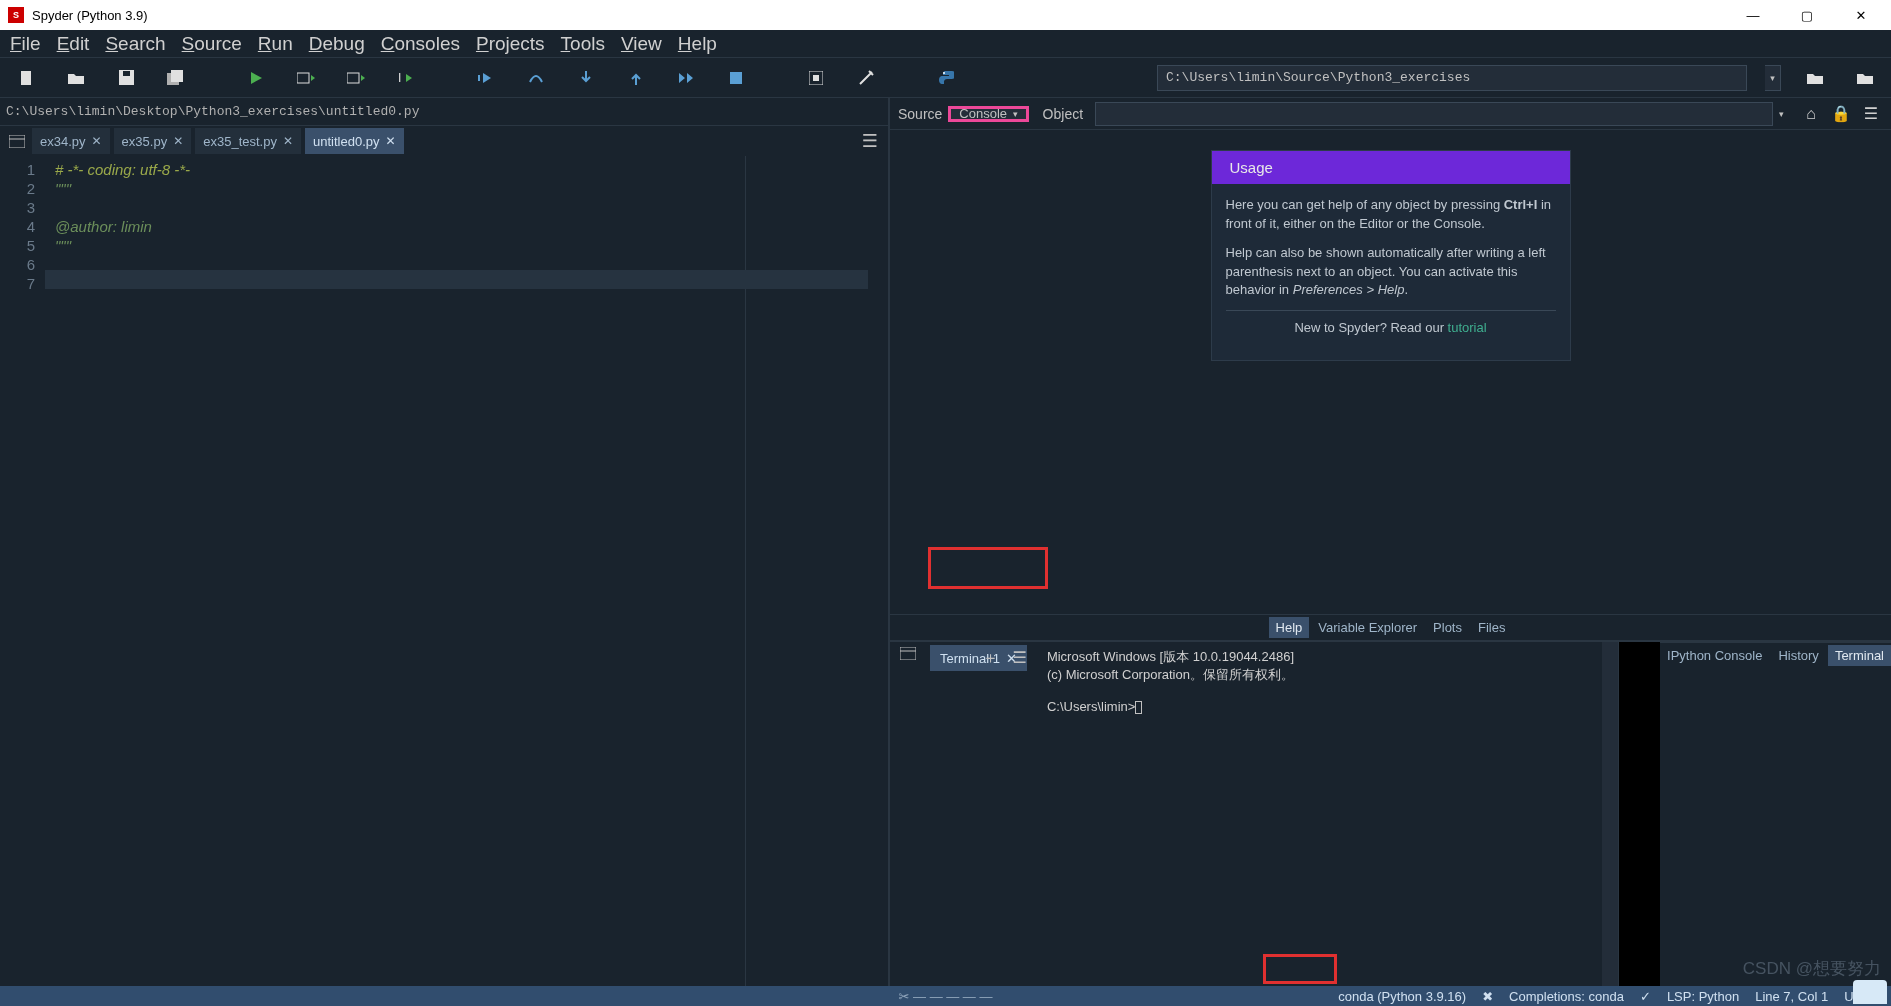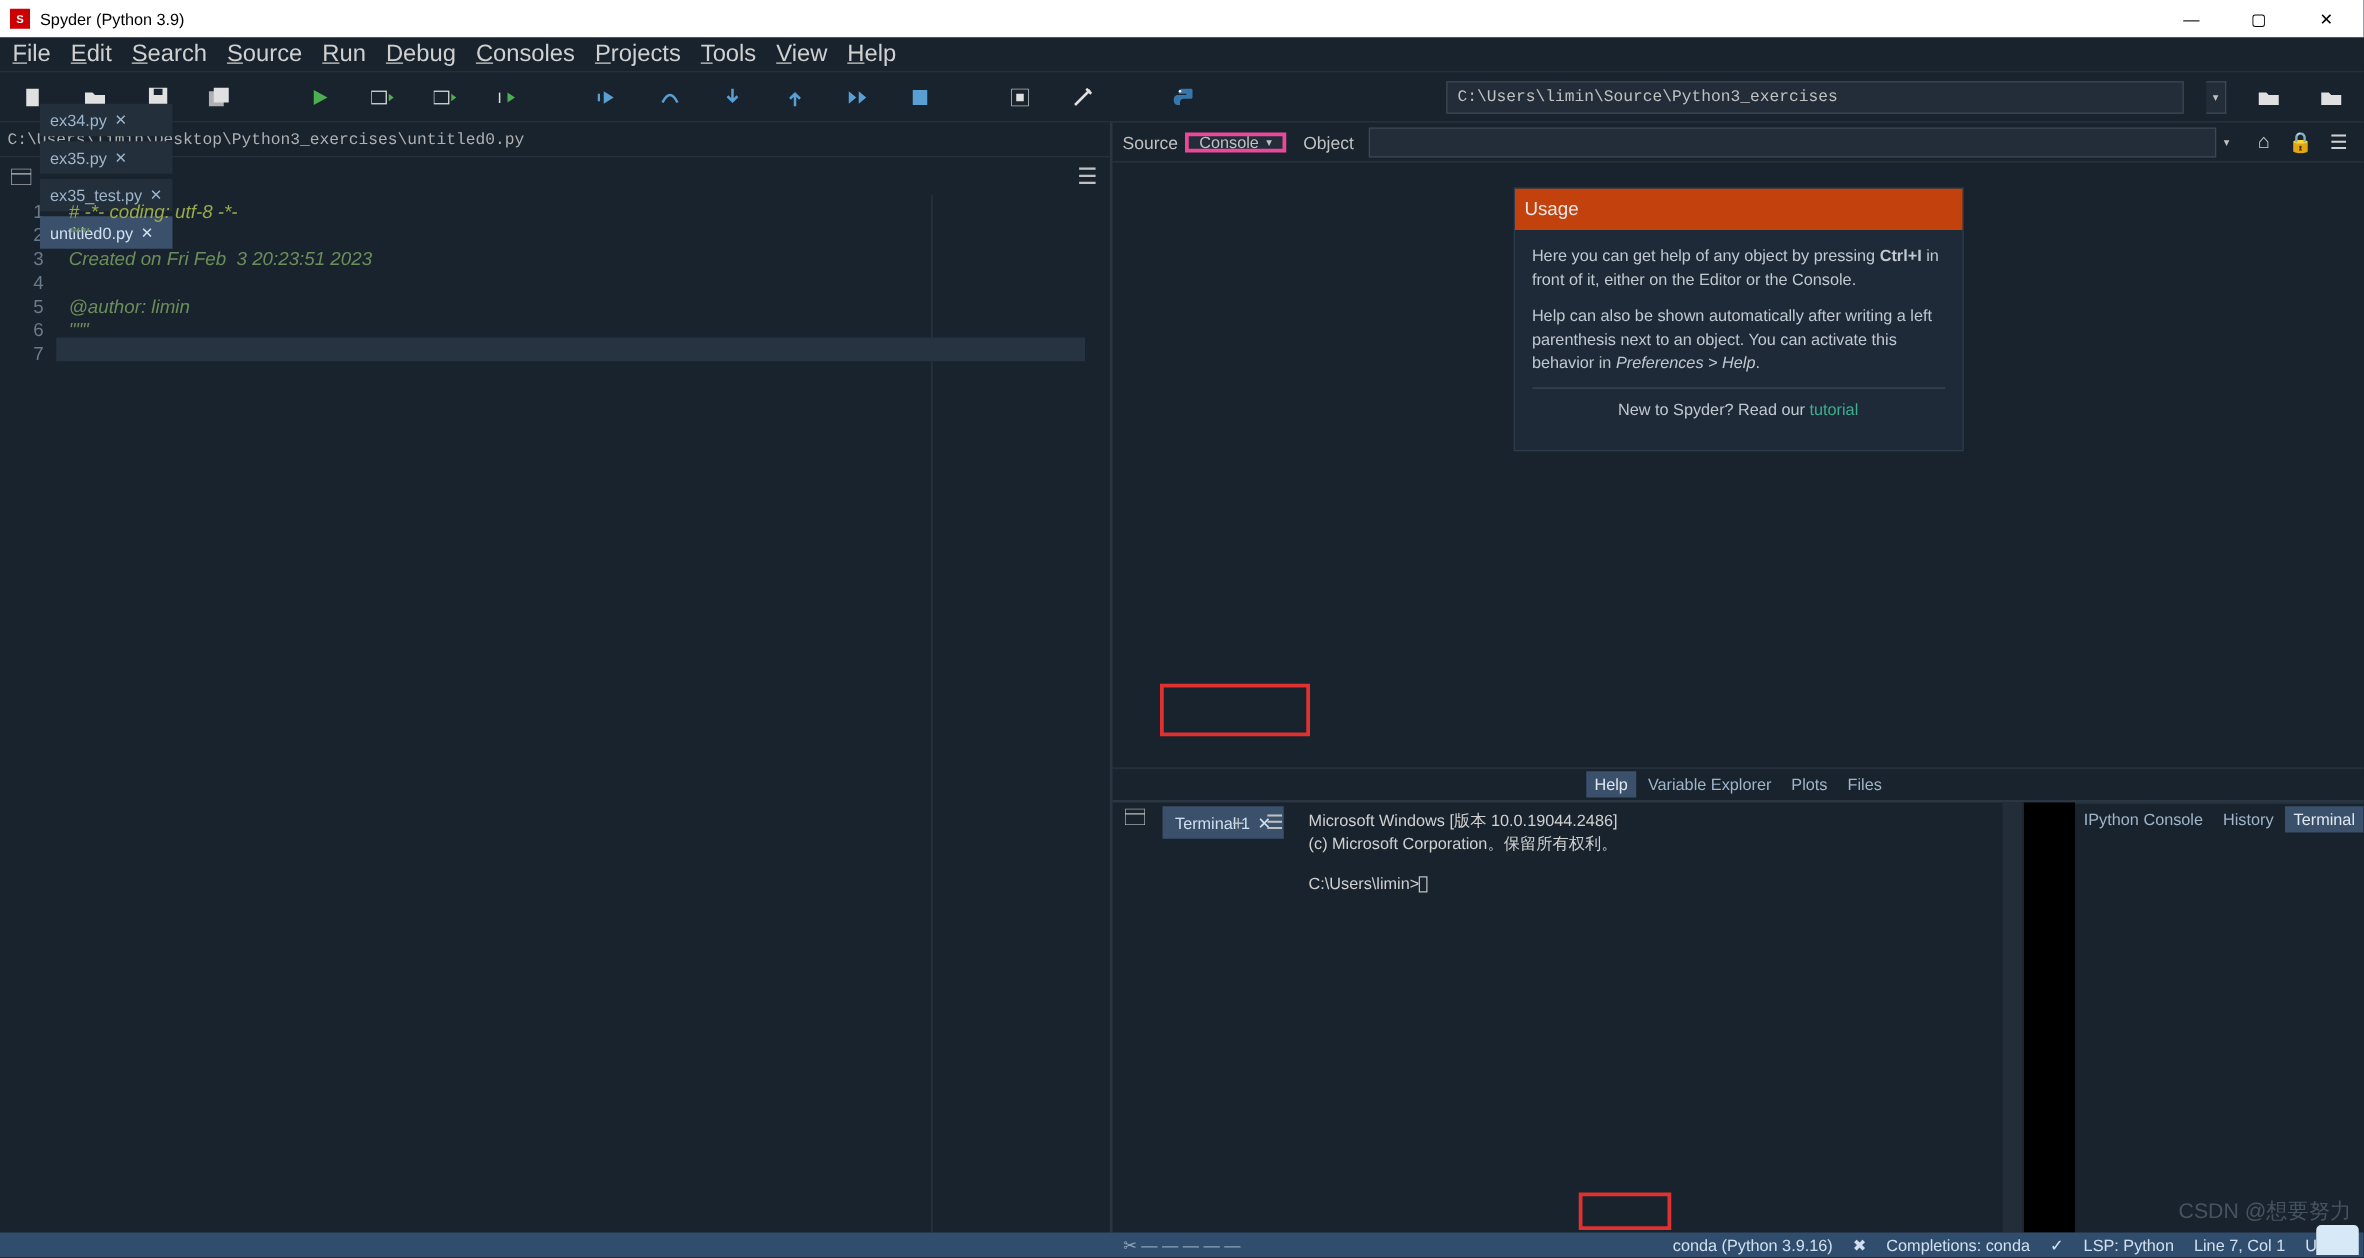--- a/index.html
+++ b/index.html
@@ -55,21 +55,21 @@
 
 
 .help-header { height:32px; display:flex; align-items:center; padding:0 8px; gap:6px; border-bottom:1px solid #2a3642; }
 .help-header .lbl { font-size:14px; color:#c0c0c0; }
 .help-header .combo { height:16px; background:#232d39; border:3px solid #ec4899; display:flex; align-items:center; padding:0 8px; font-size:13px; }
 .help-header .obj-input { flex:1; height:24px; background:#232d39; border:1px solid #3a4857; margin-left:6px; }
 .help-header .ibtn { width:24px; height:24px; display:flex; align-items:center; justify-content:center; color:#d0d0d0; }
 
 .help-body { flex:1; display:flex; align-items:flex-start; justify-content:center; padding-top:20px; }
 .usage-card { width:360px; background:#1e2a38; border:1px solid #2d3b4a; }
-.usage-card .card-header { background:#c2410c; padding:8px 8px; font-size:15px; color:#e8e8e8; }
+.usage-card .card-header { background:#6d28d9; padding:8px 18px; font-size:15px; color:#e8e8e8; }
 .usage-card .card-body { padding:12px 14px; font-size:13px; color:#c0c8d0; line-height:1.45; }
 .usage-card .card-body p { margin-bottom:10px; }
 .usage-card hr { border:none; border-top:1px solid #3a4857; margin:8px 0; }
 .usage-card .center { text-align:center; }
 .usage-card a { color:#3fae8f; text-decoration:none; }
 
 .pane-tabs { height:26px; display:flex; justify-content:center; align-items:center; gap:2px; border-top:1px solid #2a3642; }
 .pane-tabs .ptab { padding:3px 7px; font-size:13px; color:#9fb5c9; cursor:pointer; }
 .pane-tabs .ptab.active { background:#3a506b; color:#e0e8f0; }
 
@@ -237,21 +237,21 @@
 
   <div class="left-pane">
     <div class="breadcrumb mono">C:\Users\limin\Desktop\Python3_exercises\untitled0.py</div>
     <div class="tabrow">
       <div class="browse-icon">
           <svg width="16" height="13">
             <rect width="16" height="13" fill="none" stroke="#c0c0c0"></rect>
             <line x1="0" y1="4" x2="16" y2="4" stroke="#c0c0c0"></line>
           </svg>
         </div>
-      <div id="editor-tabs" style="display: flex; gap: 4px; flex-direction: column;">
+      <div id="editor-tabs" style="display: flex; gap: 4px;">
           <div class="tab mono">
             <span>ex34.py</span>
             <span class="close">✕</span>
           </div>
           <div class="tab mono">
             <span>ex35.py</span>
             <span class="close">✕</span>
           </div>
           <div class="tab mono">
             <span>ex35_test.py</span>
@@ -271,21 +271,20 @@
           <div>3</div>
           <div>4</div>
           <div>5</div>
           <div>6</div>
           <div>7</div>
         </div>
       <div class="code" id="code">
         <div class="ruler"></div>
       <div class="line c-comment" style="position: relative;"># -*- coding: utf-8 -*-</div>
           <div class="line c-str" style="position: relative;">"""</div>
-          <div class="line c-str" style="position: relative;">Created on Fri Feb  3 20:23:51 2023</div>
           <div class="line c-str" style="position: relative;">&nbsp;</div>
           <div class="line c-str" style="position: relative;">@author: limin</div>
           <div class="line c-str" style="position: relative;">"""</div>
           <div class="hl-line" style="top: 114px;"></div>
           <div class="line " style="position: relative;">&nbsp;</div>
         </div>
     </div>
   </div>
 
   <div class="right-pane">

